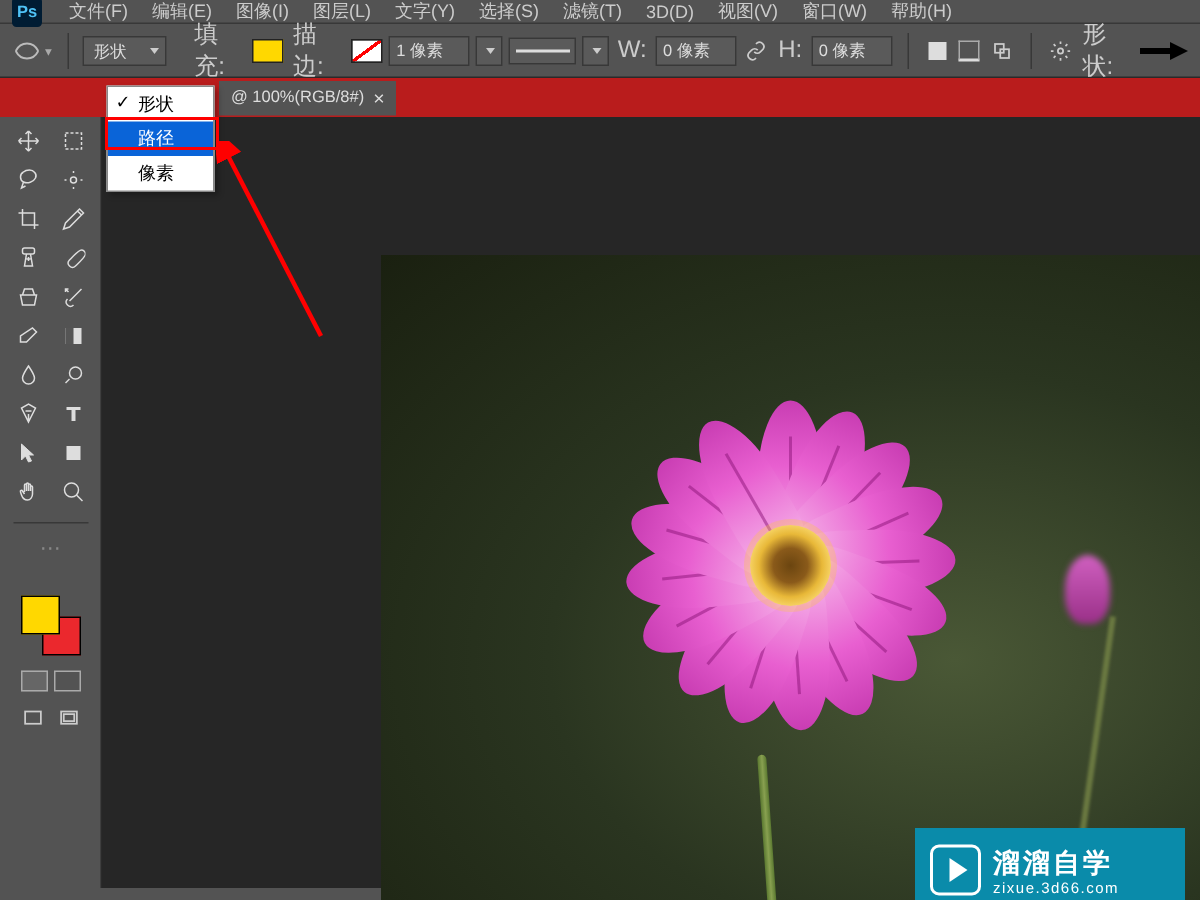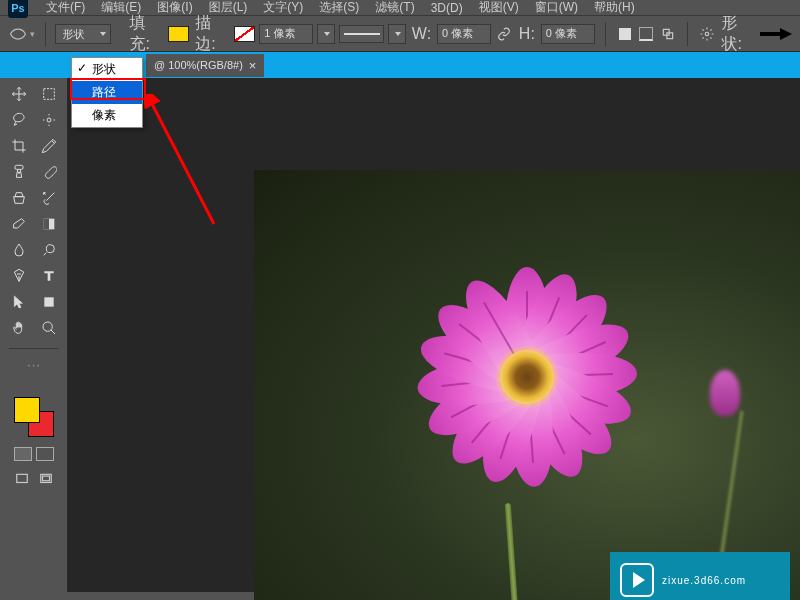--- a/index.html
+++ b/index.html
@@ -37,21 +37,21 @@
     .arrow-shape::after { content: ""; position: absolute; right: 0; top: 0; border-left: 12px solid #000; border-top: 6px solid transparent; border-bottom: 6px solid transparent; }
     
     
     .dropdown-menu { position: absolute; left: 71px; top: 57px; background: #fff; border: 1px solid #888; width: 72px; z-index: 100; box-shadow: 2px 2px 4px rgba(0,0,0,0.3); }
     .dropdown-menu-item { padding: 3px 6px 3px 20px; font-size: 12px; color: #000; cursor: pointer; position: relative; }
     .dropdown-menu-item.checked::before { content: "✓"; position: absolute; left: 5px; }
     .dropdown-menu-item.highlighted { background: #0a64d8; color: #ffffff; }
     .red-box { position: absolute; left: 70px; top: 78px; width: 76px; height: 22px; border: 2px solid #f00; z-index: 101; pointer-events: none; }
     
     
-    .tab-bar { background: #0ea5e9; height: 26px; display: flex; align-items: center; padding-left: 146px; text-align: center; }
+    .tab-bar { background: #b91c1c; height: 26px; display: flex; align-items: center; padding-left: 146px; text-align: center; }
     .doc-tab { background: #535353; color: #ddd; font-size: 11px; padding: 4px 8px; display: flex; align-items: center; gap: 6px; }
     .tab-close { cursor: pointer; font-size: 13px; }
     
     
     .main-area { display: flex; height: calc(100% - 86px); }
     
     
     .toolbox { background: #535353; width: 68px; border-right: 1px solid #2a2a2a; padding: 4px 2px; display: flex; flex-direction: column; align-items: center; }
     .tool-grid { display: grid; grid-template-columns: repeat(2, 28px); gap: 2px; }
     .tool { width: 28px; height: 24px; display: flex; align-items: center; justify-content: center; color: #ddd; cursor: pointer; border-radius: 2px; }
@@ -360,19 +360,20 @@
           <div class="petal" style="transform:translateX(-50%) rotate(286deg)"></div>
           <div class="petal" style="transform:translateX(-50%) rotate(308deg)"></div>
           <div class="petal" style="transform:translateX(-50%) rotate(330deg)"></div>
           <div class="center"></div>
         </div>
         <div class="watermark">
           <div class="wm-icon">
               <div class="wm-play"></div>
             </div>
           <div class="wm-text">
+            <span class="wm-text-main">溜溜自学</span>
             <span class="wm-text-sub">zixue.3d66.com</span>
           </div>
         </div>
       </div>
     </div>
   </div>
 </div>
 
 </body></html>

